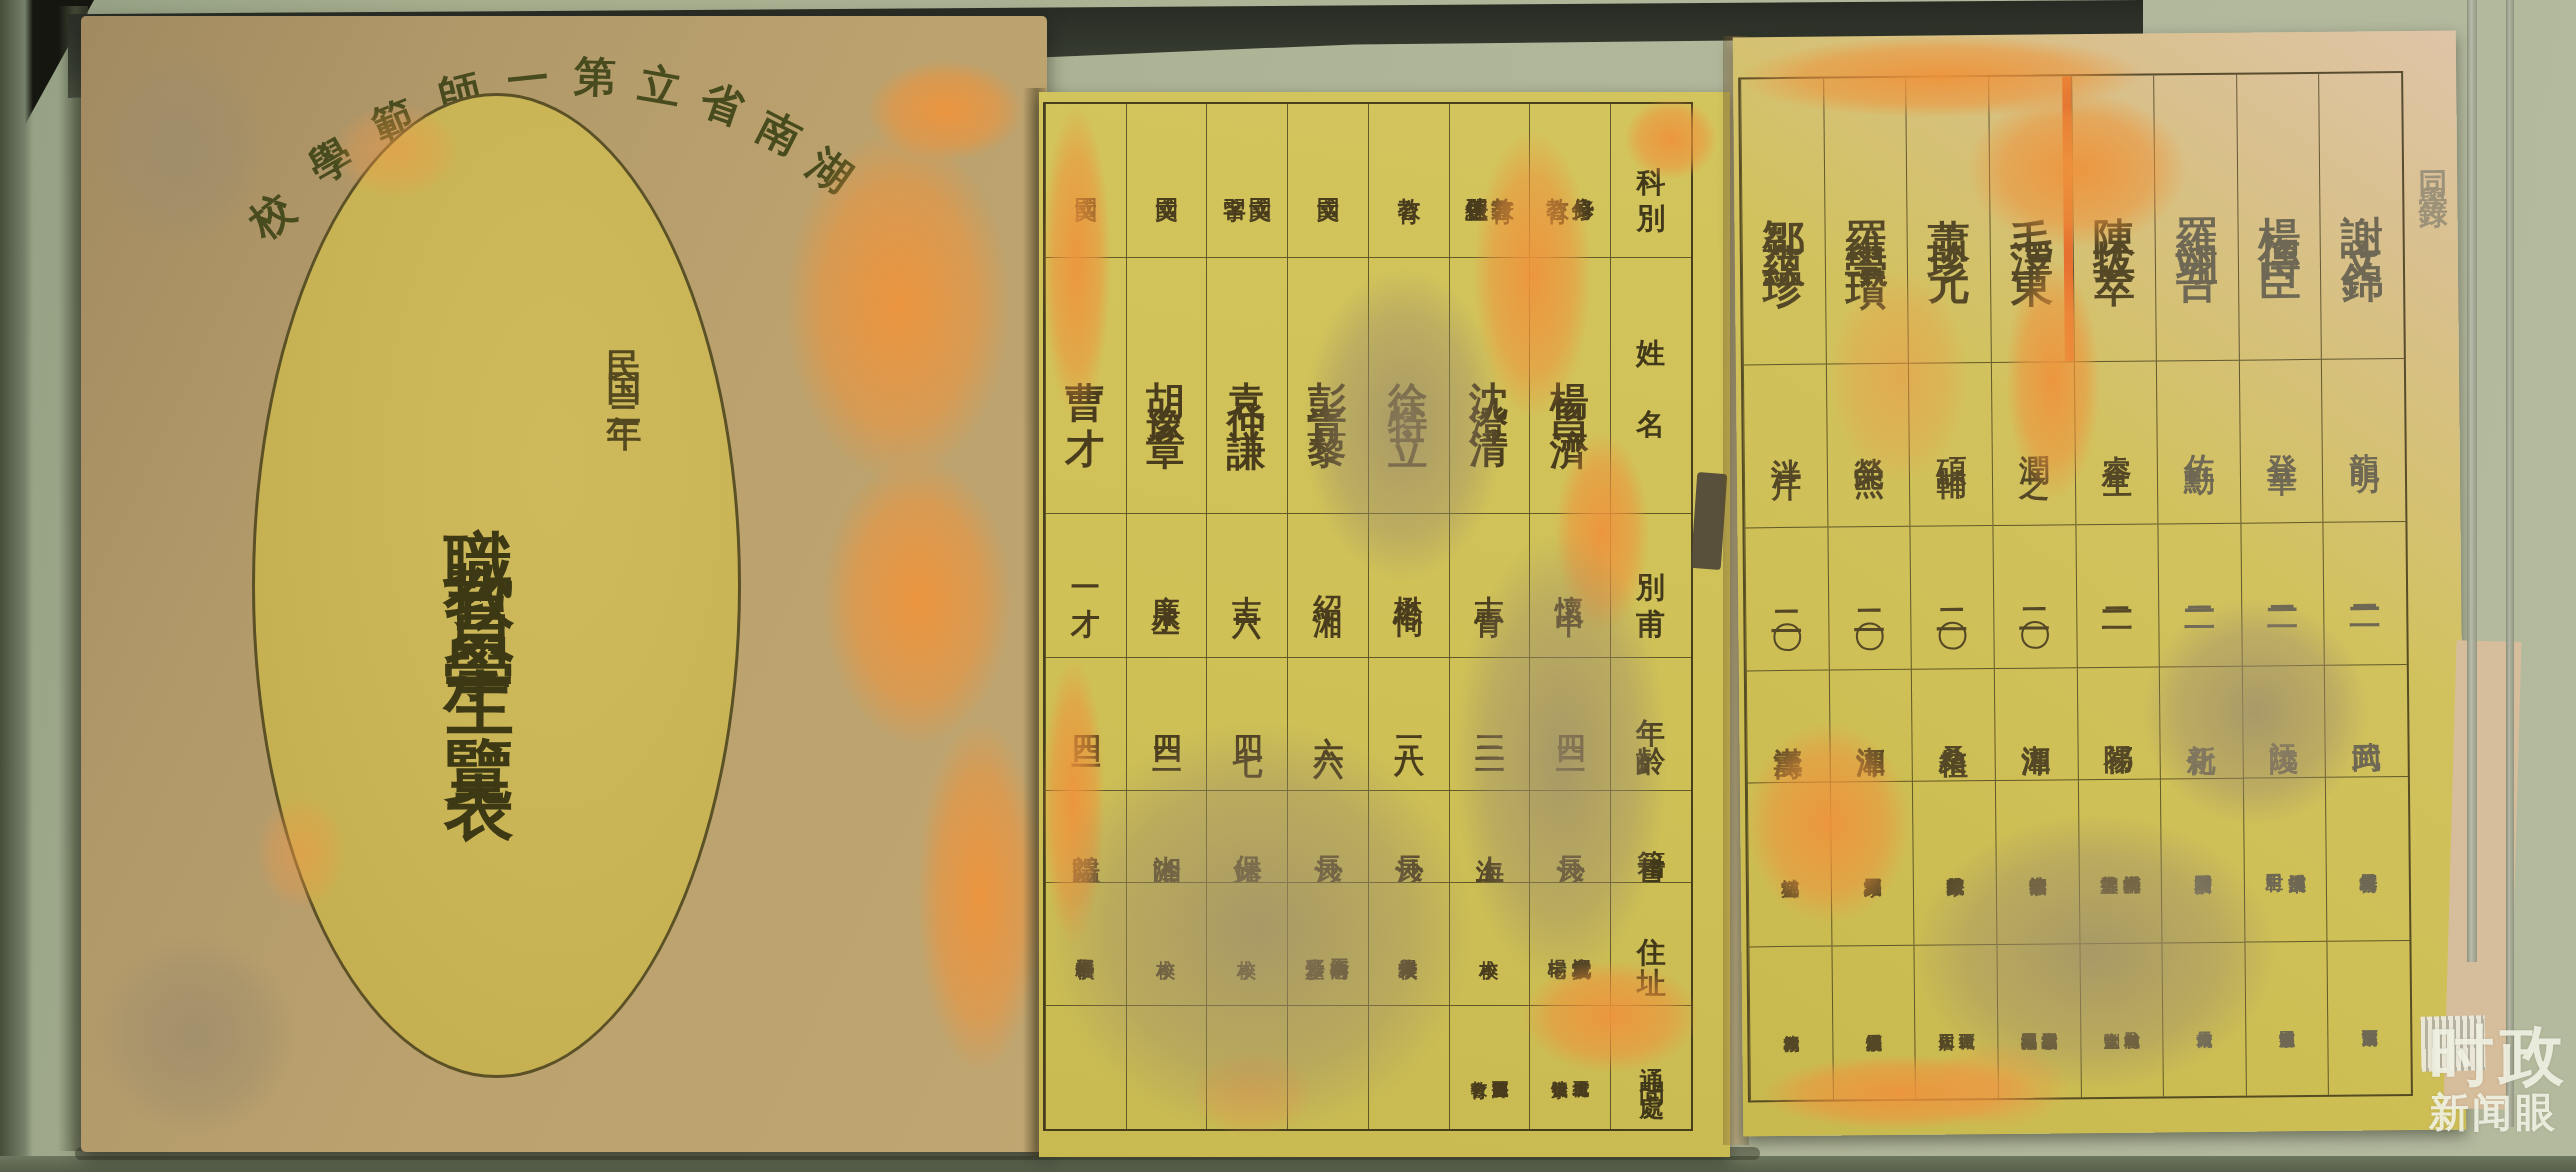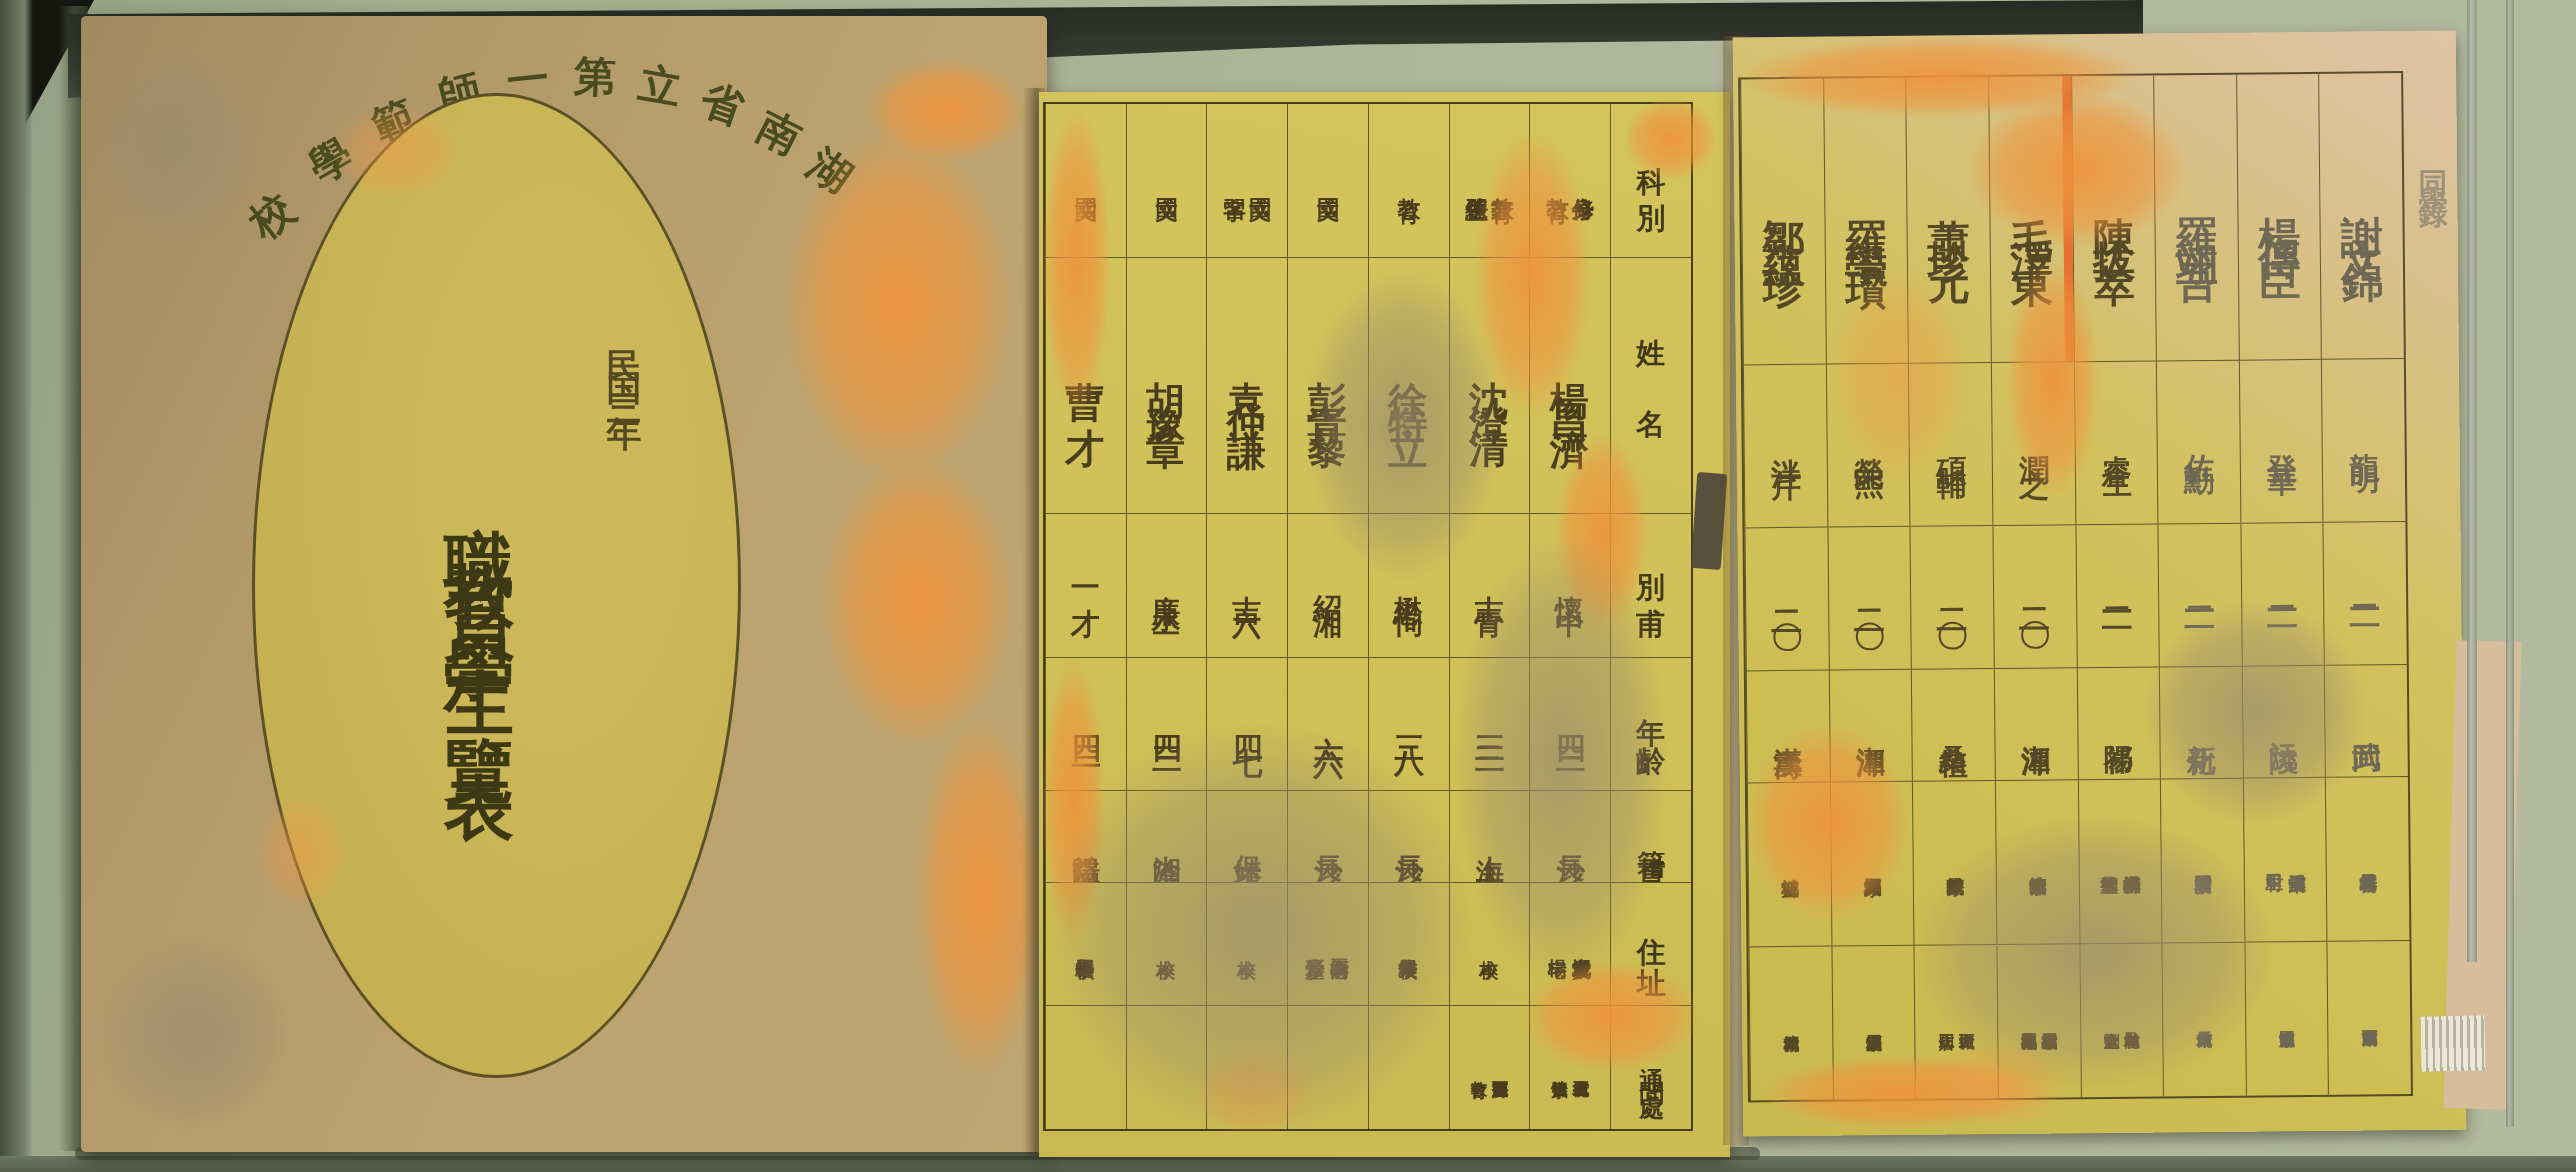--- a/index.html
+++ b/index.html
@@ -546,15 +546,19 @@
     <div class="st st-of" style="left:182px;top:1006px;width:145px;height:88px;"></div>
     <div class="st st-t" style="left:170px;top:780px;width:365px;height:277px;"></div>
     <div class="st st-t" style="left:403px;top:566px;width:226px;height:226px;"></div>
   </div>
 
   <div class="abs" id="under-sheet"></div>
   <div class="abs" id="cord1"></div>
   <div class="abs" id="cord2"></div>
   <div class="abs" id="page-edges"></div>
 
+  <div class="abs" id="wm">
+    <div class="l1">时政</div>
+    <div class="l2">新闻眼</div>
+  </div>
 
 </div>
 
 
 </body></html>

